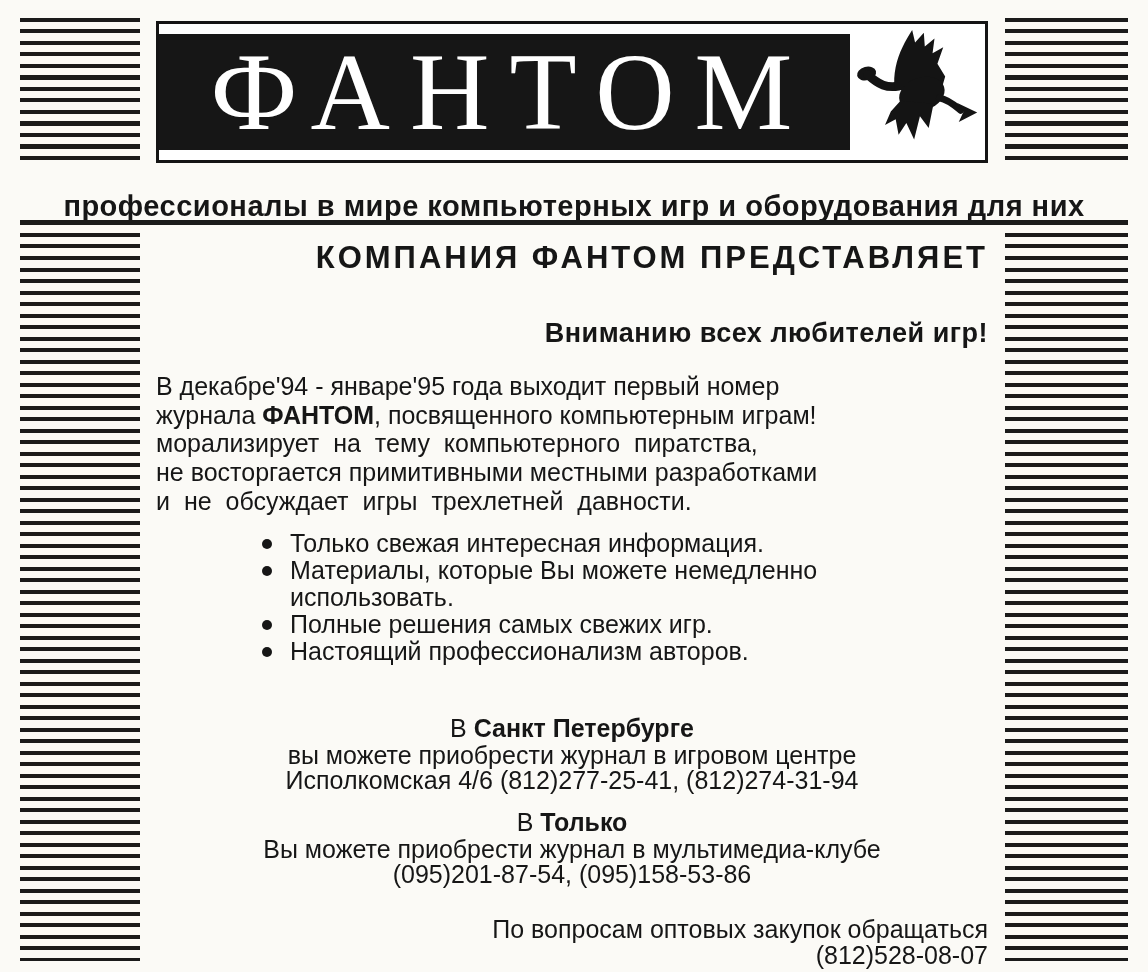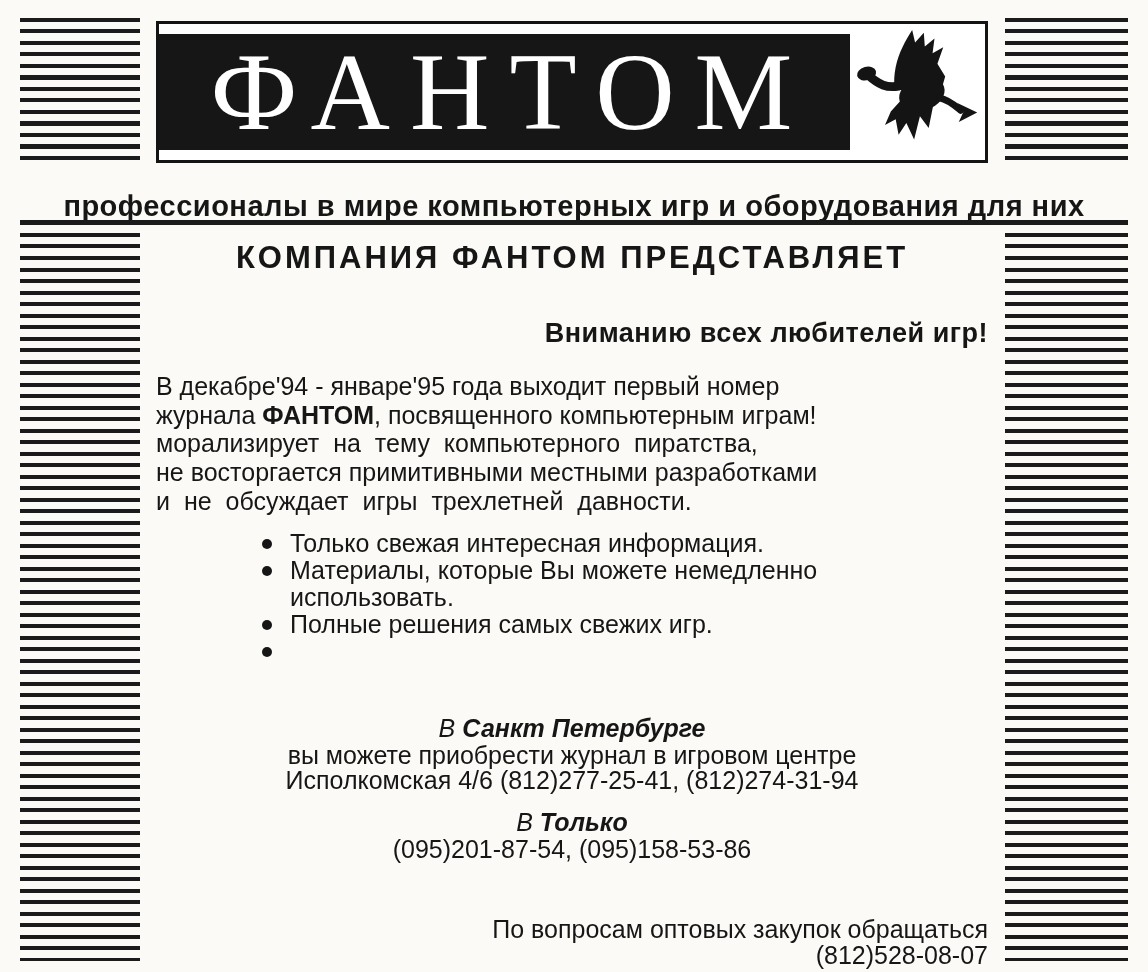--- a/index.html
+++ b/index.html
@@ -47,21 +47,21 @@
   }
   .rule{
     position:absolute;left:20px;top:220px;width:1108px;height:5px;
     background:#1b1b1b;
   }
 
   .content{position:absolute;left:156px;top:0;width:832px;}
 
   .main-header{
     position:absolute;left:0;top:240px;width:832px;
-    text-align:center;font-size:31px;font-weight:bold;letter-spacing:3px;
+    text-align:right;font-size:31px;font-weight:bold;letter-spacing:3px;
     white-space:nowrap;
   }
   .attention{
     position:absolute;left:0;top:318px;width:832px;
     text-align:right;font-size:27px;font-weight:bold;letter-spacing:0.5px;
   }
   .intro{
     position:absolute;left:0;top:372px;width:832px;
     text-align:left;font-size:25px;line-height:28.7px;
   }
@@ -75,21 +75,21 @@
   .bullet-item{display:flex;margin-bottom:0;}
   .dot{
     flex:0 0 auto;width:10px;height:10px;border-radius:50%;
     background:#161616;margin:9px 18px 0 0;
   }
   .bullet-text{max-width:600px;}
 
   .city-block{position:absolute;left:0;width:832px;text-align:center;font-size:25px;line-height:25.5px;}
   .spb{top:716px;}
   .msk{top:810px;}
-  .city-head{margin-bottom:1px;font-style:italic;}
+  .city-head{margin-bottom:1px;}
   .city-head b{font-weight:bold;}
   .wholesale{
     position:absolute;left:0;top:916px;width:832px;
     text-align:right;font-size:25px;line-height:26px;
   }
 </style>
 </head>
 <body>
 
 <div class="page">
@@ -141,31 +141,33 @@
       <div class="bullet-item">
         <span class="dot"></span>
         <span class="bullet-text">Материалы, которые Вы можете немедленно использовать.</span>
       </div>
       <div class="bullet-item">
         <span class="dot"></span>
         <span class="bullet-text">Полные решения самых свежих игр.</span>
       </div>
       <div class="bullet-item">
         <span class="dot"></span>
+        <span class="bullet-text">Настоящий профессионализм авторов.</span>
       </div>
     </div>
 
     <div class="city-block spb">
       <div class="city-head"><span>В </span><b>Санкт Петербурге</b></div>
       <div>вы можете приобрести журнал в игровом центре</div>
       <div>Исполкомская 4/6 (812)277-25-41, (812)274-31-94</div>
     </div>
 
     <div class="city-block msk">
       <div class="city-head"><span>В </span><b>Только</b></div>
+      <div>Вы можете приобрести журнал в мультимедиа-клубе</div>
       <div>(095)201-87-54, (095)158-53-86</div>
     </div>
 
     <div class="wholesale">
       <div>По вопросам оптовых закупок обращаться</div>
       <div>(812)528-08-07</div>
     </div>
 
   </div>
 </div>

